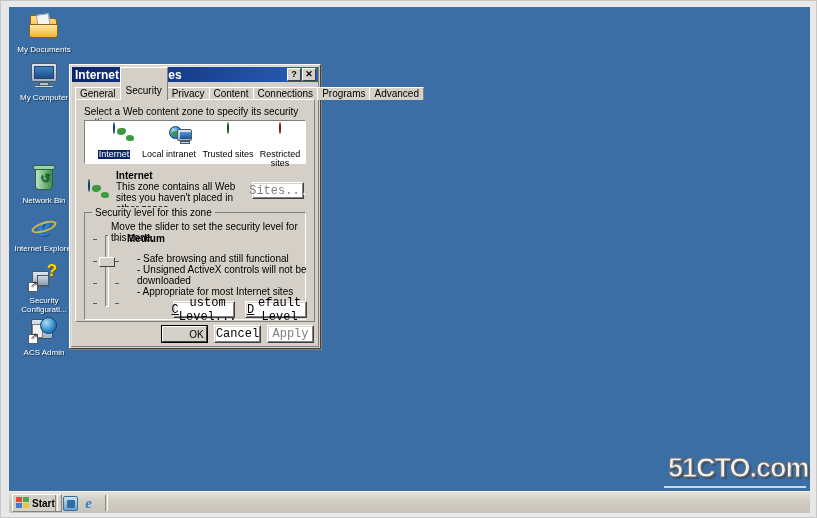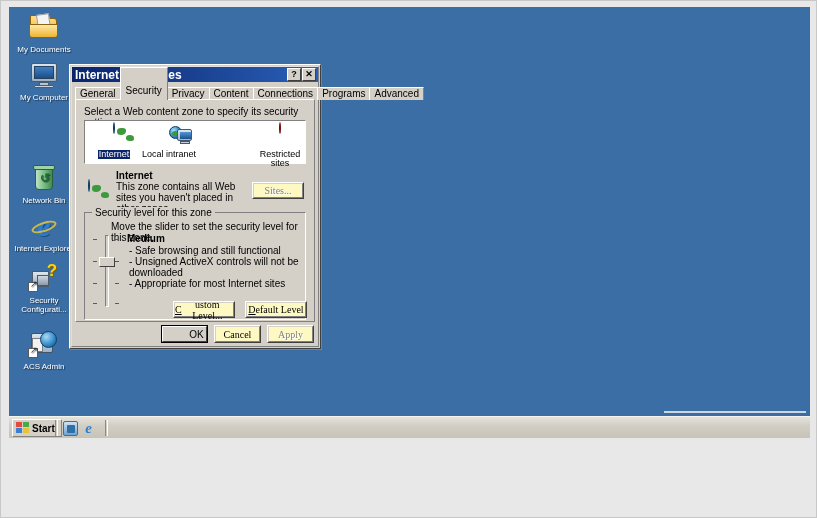--- a/index.html
+++ b/index.html
@@ -13,21 +13,21 @@
   }
   #screen {
     position: absolute; left:0; top:0;
     width: 817px; height: 518px;
     background: #e8e8e8;
     border: 1px solid #c8c8c8;
   }
   #desktop {
     position: absolute;
     left: 8px; top: 6px;
-    width: 801px; height: 431px;
+    width: 801px; height: 506px;
     background: #3a6ea5;
     overflow: hidden;
   }
 
   
   .dicon {
     position: absolute;
     width: 62px;
     text-align: center;
     color: #ffffff;
@@ -377,24 +377,24 @@
   }
 
   #zonedesc {
     position:absolute; left:8px; top:70px; width:222px; height:38px;
   }
   #zd-icon { position:absolute; left:4px; top:10px; width:22px; height:22px; }
   #zd-title { position:absolute; left:32px; top:0px; font-weight:bold; font-size:10px; }
   #zd-text { position:absolute; left:32px; top:11px; width:120px; font-size:10px; line-height:11px; }
 
   .btn {
-    background:#fef9c3;
+    background:#ffffff;
     border:1px solid; border-color:#ffffff #404040 #404040 #ffffff;
-    font-size:10px; text-align:center; color:#000;
-    font-family:Liberation Serif, serif;
+    font-size:12px; text-align:center; color:#000;
+    font-family:Liberation Mono, monospace;
   }
   .btn .inner {
     display:block; height:100%; border:1px solid; border-color:#d4d0c8 #808080 #808080 #d4d0c8;
     display:flex; align-items:center; justify-content:center;
   }
   .btn.disabled { color:#808080; text-shadow:1px 1px 0 #ffffff; }
 
   #sites-btn { position:absolute; right:2px; top:12px; width:52px; height:17px; }
 
   #seclevel {
@@ -426,21 +426,21 @@
   }
   .tick {
     position:absolute; width:4px; height:1px; background:#5a5a5a;
   }
   .tick.l { left:2px; } .tick.r { left:24px; }
 
   #lvl-name { position:absolute; left:42px; top:20px; font-weight:bold; font-size:10px; }
   #lvl-list { position:absolute; left:44px; top:32px; width:180px; font-size:10px; line-height:11px; }
   #lvl-list li { list-style:none; margin:0; padding:0; }
   #lvl-list li:before { content:"- "; }
-  #lvl-list { margin:0; padding:0; }
+  #lvl-list { margin:8px; padding:0; }
 
   #custom-btn { position:absolute; left:88px; top:88px; width:62px; height:17px; }
   #default-btn { position:absolute; left:160px; top:88px; width:62px; height:17px; }
 
   #dlgbuttons { position:absolute; right:6px; bottom:5px; height:18px; display:flex; gap:6px; }
   .dbtn { width:47px; height:18px; }
   #ok-btn {
     border:1px solid #000000;
   }
   #ok-btn .ok-in {
@@ -498,21 +498,21 @@
   <div class="dicon ic-secconf" style="left:4px; top:255px;">
     <span class="glyph">
       <span class="s-box"></span>
           <span class="s-box2"></span>
           <span class="s-q">?</span>
       <span class="shortcut"></span>
     </span>
     <span class="lbl">Security Configurati...</span>
   </div>
 
-  <div class="dicon ic-acs" style="left:4px; top:321px;">
+  <div class="dicon ic-acs" style="left:4px; top:307px;">
     <span class="glyph">
       <span class="a-win"></span>
           <span class="a-page"></span>
           <span class="a-globe"></span>
       <span class="shortcut"></span>
     </span>
     <span class="lbl">ACS Admin</span>
   </div>
 
   <div id="dialog">
@@ -539,20 +539,24 @@
       <div class="instr">Select a Web content zone to specify its security settings.</div>
 
       <div id="zonebox">
         <div class="zone selected" style="left:4px;">
           <span class="zg"><span class="globe-ic"></span></span>
           <span class="zl">Internet</span>
         </div>
         <div class="zone" style="left:55px; width:58px;">
           <span class="zg"><span class="intranet-ic"><span class="g"></span><span class="m"></span><span class="b"></span></span></span>
           <span class="zl">Local intranet</span>
+        </div>
+        <div class="zone" style="left:115px; width:56px;">
+          <span class="zg"><span class="check-ic"></span></span>
+          <span class="zl">Trusted sites</span>
         </div>
         <div class="zone" style="left:172px; width:46px;">
           <span class="zg"><span class="deny-ic"></span></span>
           <span class="zl">Restricted sites</span>
         </div>
       </div>
 
       <div id="zonedesc">
         <span id="zd-icon"><span class="globe-ic"></span></span>
         <span id="zd-title">Internet</span>
@@ -611,20 +615,21 @@
       <div class="dbtn btn">
         <span class="inner">Cancel</span>
       </div>
       <div class="dbtn btn disabled">
         <span class="inner">Apply</span>
       </div>
     </div>
   </div>
 
   <div id="watermark">
+    <span id="wm-top">51CTO.com</span>
     <span id="wm-rule"></span>
     <span id="wm-cn">技术博客</span>
     <span id="wm-blog">Blog</span>
   </div>
 
   <div id="taskbar">
     <div id="start-button">
       <span class="flag">
         <i class="q1"></i>
             <i class="q2"></i>

